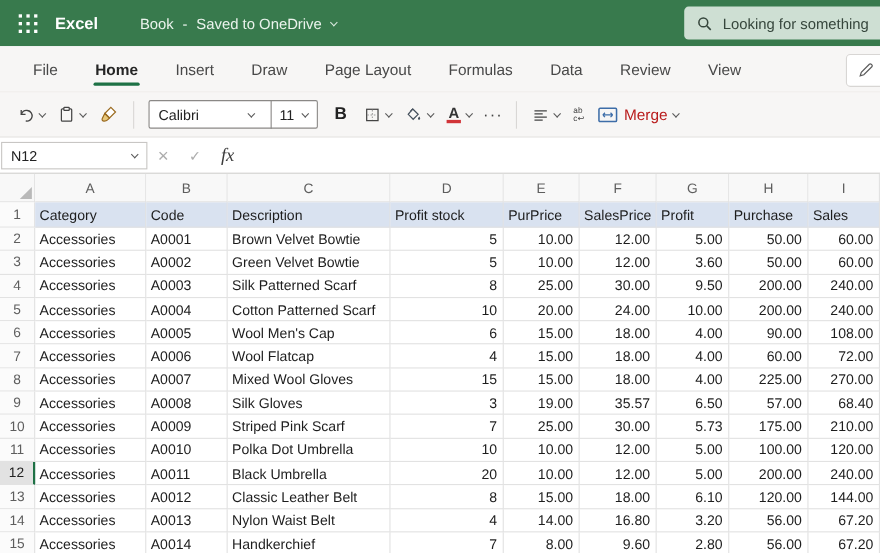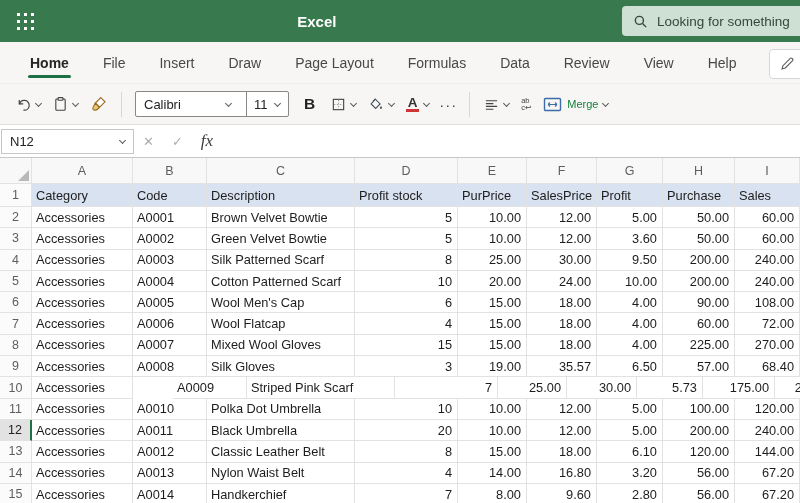--- a/index.html
+++ b/index.html
@@ -1,20 +1,20 @@
 <!DOCTYPE html>
 <html><head>
 <meta charset="utf-8">
 <style>
   * { box-sizing: border-box; margin: 0; padding: 0; }
   html,body { width:800px; height:503px; overflow:hidden; }
   body { font-family:"Liberation Sans",sans-serif; background:#fff; position:relative; }
 
   
-  .topbar { height:42px; background:#387A4D; display:flex; align-items:center; color:#fff; position:relative;justify-content:space-between; }
+  .topbar { height:42px; background:#387A4D; display:flex; align-items:center; color:#fff; position:relative; }
   .waffle { display:grid; grid-template-columns:repeat(3,3px); gap:4px; margin:0 16px 0 17px; cursor:pointer; }
   .waffle i { width:3px; height:3px; background:#fff; display:block; }
   .app-name { font-size:15px; font-weight:700; margin-right:38px; }
   .doc { display:flex; align-items:center; gap:8px; font-size:13.5px; color:#EAF3EC; cursor:pointer; }
   .chev { display:inline-block; width:5px; height:5px; border-right:1.4px solid #5a5a5a; border-bottom:1.4px solid #5a5a5a; transform:rotate(45deg); margin-top:-2px; }
   .chev.w { border-color:#D9E8DE; }
   .search { position:absolute; left:622px; top:6px; height:30px; width:220px; background:#CEDFD3; border-radius:4px; display:flex; align-items:center; gap:9px; padding:0 11px; color:#36463C; font-size:13.5px; white-space:nowrap; overflow:hidden; cursor:text; }
 
   
   .tabs { height:42px; background:#F7F6F5; display:flex; align-items:center; padding-left:13px; position:relative; border-bottom:1px solid #EFEEEC; }
@@ -30,21 +30,21 @@
   .font-combo { display:flex; align-items:center; border:1px solid #8A8886; background:#fff; border-radius:2px; height:26px; margin:0 5px; }
   .font-name { width:86px; padding-left:8px; font-size:13px; color:#222; }
   .combo-div { width:1px; height:26px; background:#8A8886; margin-left:7px; }
   .font-size { width:24px; padding-left:7px; font-size:13px; color:#222; }
   .combo-chev { margin-right:8px; margin-left:4px; }
   .bold-b { font-weight:700; font-size:15.5px; color:#222; padding:0 10px; }
   .fc-a { font-weight:700; font-size:13.5px; color:#333; line-height:11px; display:block; text-align:center; }
   .redbar { display:block; width:13px; height:3px; background:#D13438; margin-top:1px; }
   .more-dots { font-size:15px; color:#444; letter-spacing:1px; padding:0 4px; }
   .wrap-ic { display:flex; flex-direction:column; align-items:flex-start; font-size:7.5px; line-height:7px; color:#444; }
-  .merge-label { font-size:11px; color:#15803d; }
+  .merge-label { font-size:14px; color:#b91c1c; }
 
   
   .fbar { height:34px; background:#fff; border-top:1px solid #E1DFDD; border-bottom:1px solid #C9C7C5; display:flex; align-items:center; }
   .name-box { width:133px; height:25px; border:1px solid #C8C6C4; background:#fff; margin-left:1px; display:flex; align-items:center; padding:0 8px; font-size:13px; color:#222; cursor:text; }
   .name-box .chev { margin-left:auto; }
   .fbtn { color:#ADADAD; font-size:13px; padding:0 9px; background:none; border:none; cursor:pointer; }
   .fx { font-family:"Liberation Serif",serif; font-style:italic; font-size:17px; color:#3c3c3c; padding:0 9px; }
   .finput { flex:1; height:100%; cursor:text; }
 
   
@@ -85,30 +85,29 @@
   <span class="search">
     <svg width="15" height="15" viewBox="0 0 16 16">
       <circle cx="6.8" cy="6.8" r="4.3" fill="none" stroke="#36463C" stroke-width="1.5"></circle>
       <path d="M10.2 10.2 L14 14" stroke="#36463C" stroke-width="1.5"></path>
     </svg>
     <span>Looking for something</span>
   </span>
 </header>
 
 <nav class="tabs">
+  <button class="tab">File</button>
   <button class="tab active">Home</button>
-  <button class="tab">File</button>
   <button class="tab">Insert</button>
   <button class="tab">Draw</button>
   <button class="tab">Page Layout</button>
   <button class="tab">Formulas</button>
   <button class="tab">Data</button>
   <button class="tab">Review</button>
   <button class="tab">View</button>
-  <button class="tab">Help</button>
   <span class="edit-btn">
     <svg width="16" height="16" viewBox="0 0 16 16">
       <path d="M3 13 l1-3.3 7.3-7.3 a1.2 1.2 0 0 1 1.7 0 l.6 .6 a1.2 1.2 0 0 1 0 1.7 L6.3 12 Z" fill="none" stroke="#5c5c5c" stroke-width="1.1"></path>
     </svg>
   </span>
 </nav>
 
 <div class="toolbar">
   <button class="tb-btn">
     <svg width="15" height="15" viewBox="0 0 16 16">
@@ -319,21 +318,21 @@
       <div class="gc cell num" style="width: 103px; height: 21.3px;">3</div>
       <div class="gc cell num" style="width: 69px; height: 21.3px;">19.00</div>
       <div class="gc cell num" style="width: 70px; height: 21.3px;">35.57</div>
       <div class="gc cell num" style="width: 66px; height: 21.3px;">6.50</div>
       <div class="gc cell num" style="width: 72px; height: 21.3px;">57.00</div>
       <div class="gc cell num" style="width: 65px; height: 21.3px;">68.40</div>
     </div>
     <div class="grow">
       <div class="gc gut" style="width: 32px; height: 21.3px;">10</div>
       <div class="gc cell" style="width: 101px; height: 21.3px;">Accessories</div>
-      <div class="gc cell" style="width: 74px; height: 21.3px; margin-left: 40px;">A0009</div>
+      <div class="gc cell" style="width: 74px; height: 21.3px;">A0009</div>
       <div class="gc cell" style="width: 148px; height: 21.3px;">Striped Pink Scarf</div>
       <div class="gc cell num" style="width: 103px; height: 21.3px;">7</div>
       <div class="gc cell num" style="width: 69px; height: 21.3px;">25.00</div>
       <div class="gc cell num" style="width: 70px; height: 21.3px;">30.00</div>
       <div class="gc cell num" style="width: 66px; height: 21.3px;">5.73</div>
       <div class="gc cell num" style="width: 72px; height: 21.3px;">175.00</div>
       <div class="gc cell num" style="width: 65px; height: 21.3px;">210.00</div>
     </div>
     <div class="grow">
       <div class="gc gut" style="width: 32px; height: 21.3px;">11</div>

